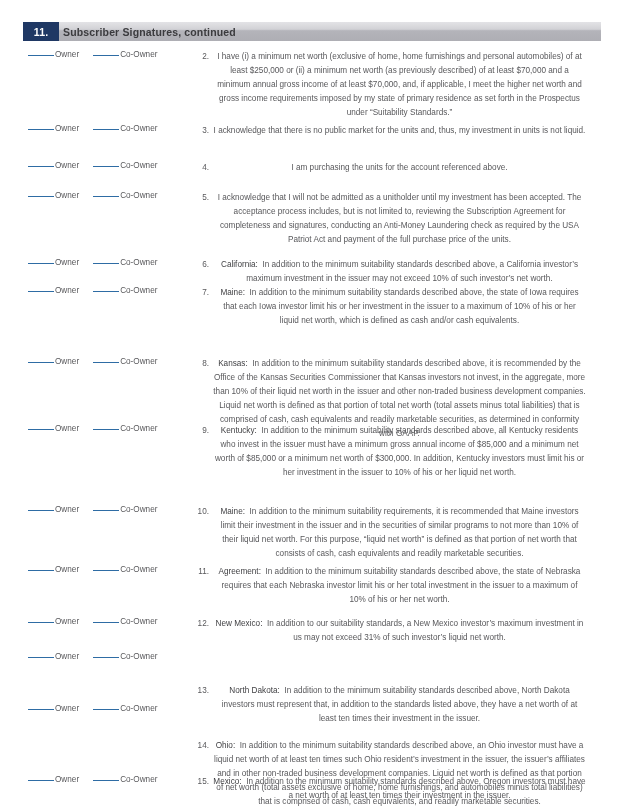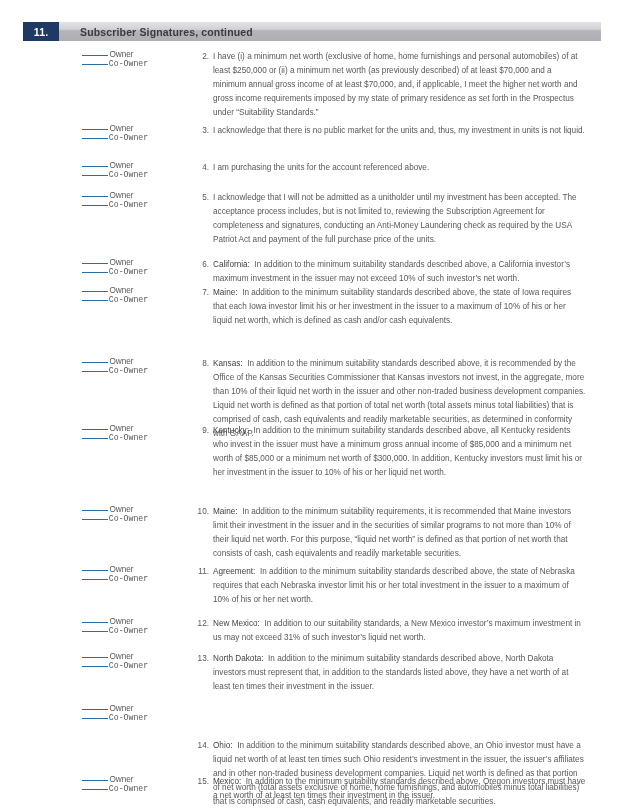--- a/index.html
+++ b/index.html
@@ -37,41 +37,40 @@
     align-items: center;
     justify-content: center;
     letter-spacing: 0.2px;
     flex: 0 0 36px;
   }
   .section-bar {
     flex: 1 1 auto;
     background: linear-gradient(to bottom, #e3e3e6 0%, #d2d2d6 38%, #b4b4ba 46%, #aeaeb4 100%);
     display: flex;
     align-items: center;
-    padding-left: 21px;
+    padding-left: 4px;
   }
   .section-title {
     font-size: 10.5px;
     font-weight: bold;
     color: #3b3b3e;
     letter-spacing: 0.15px;
   }
 
   
   .sig-row {
     position: absolute;
     left: 28px;
     width: 160px;
     display: flex;
-    align-items: center;
+    align-items: flex-end;
     white-space: nowrap;
-    flex-direction: column;
   }
   .sig-group { display: inline-flex; align-items: baseline; }
-  .sig-group + .sig-group { margin-left: 14px; font-family: Liberation Mono, monospace; }
+  .sig-group + .sig-group { margin-left: 14px; }
   .sig-line {
     display: inline-block;
     width: 26px;
     border-bottom: 1.6px solid #2e6ca4;
     height: 0;
     position: relative;
     top: -1px;
   }
   .sig-label {
     font-size: 8.2px;
@@ -93,21 +92,21 @@
     font-size: 8.2px;
     line-height: 14.1px;
     color: #58585b;
     padding-right: 4px;
   }
   .item-body {
     flex: 1 1 auto;
     font-size: 8.2px;
     line-height: 14.1px;
     color: #58585b;
-    text-align: left;
+    text-align: center;
   }
   .item-body b { font-weight: normal; color: #3f3f42; }
 </style>
 </head>
 <body>
 
 <div class="section-header">
   <div class="section-number">11.</div>
   <div class="section-bar">
     <span class="section-title">Subscriber Signatures, continued</span>
@@ -272,21 +271,21 @@
     <div class="sig-row" style="top: 652px;">
       <span class="sig-group">
         <span class="sig-line"></span>
         <span class="sig-label">Owner</span>
       </span>
       <span class="sig-group">
         <span class="sig-line"></span>
         <span class="sig-label">Co-Owner</span>
       </span>
     </div>
-    <div class="item" style="top: 652px;">
+    <div class="item" style="top: 684px;">
       <span class="item-num">13.</span>
       <span class="item-body"><b>North Dakota:</b>&nbsp; <span>In addition to the minimum suitability standards described above, North Dakota investors must represent that, in addition to the standards listed above, they have a net worth of at least ten times their investment in the issuer.</span></span>
     </div>
     <div class="sig-row" style="top: 704px;">
       <span class="sig-group">
         <span class="sig-line"></span>
         <span class="sig-label">Owner</span>
       </span>
       <span class="sig-group">
         <span class="sig-line"></span>

